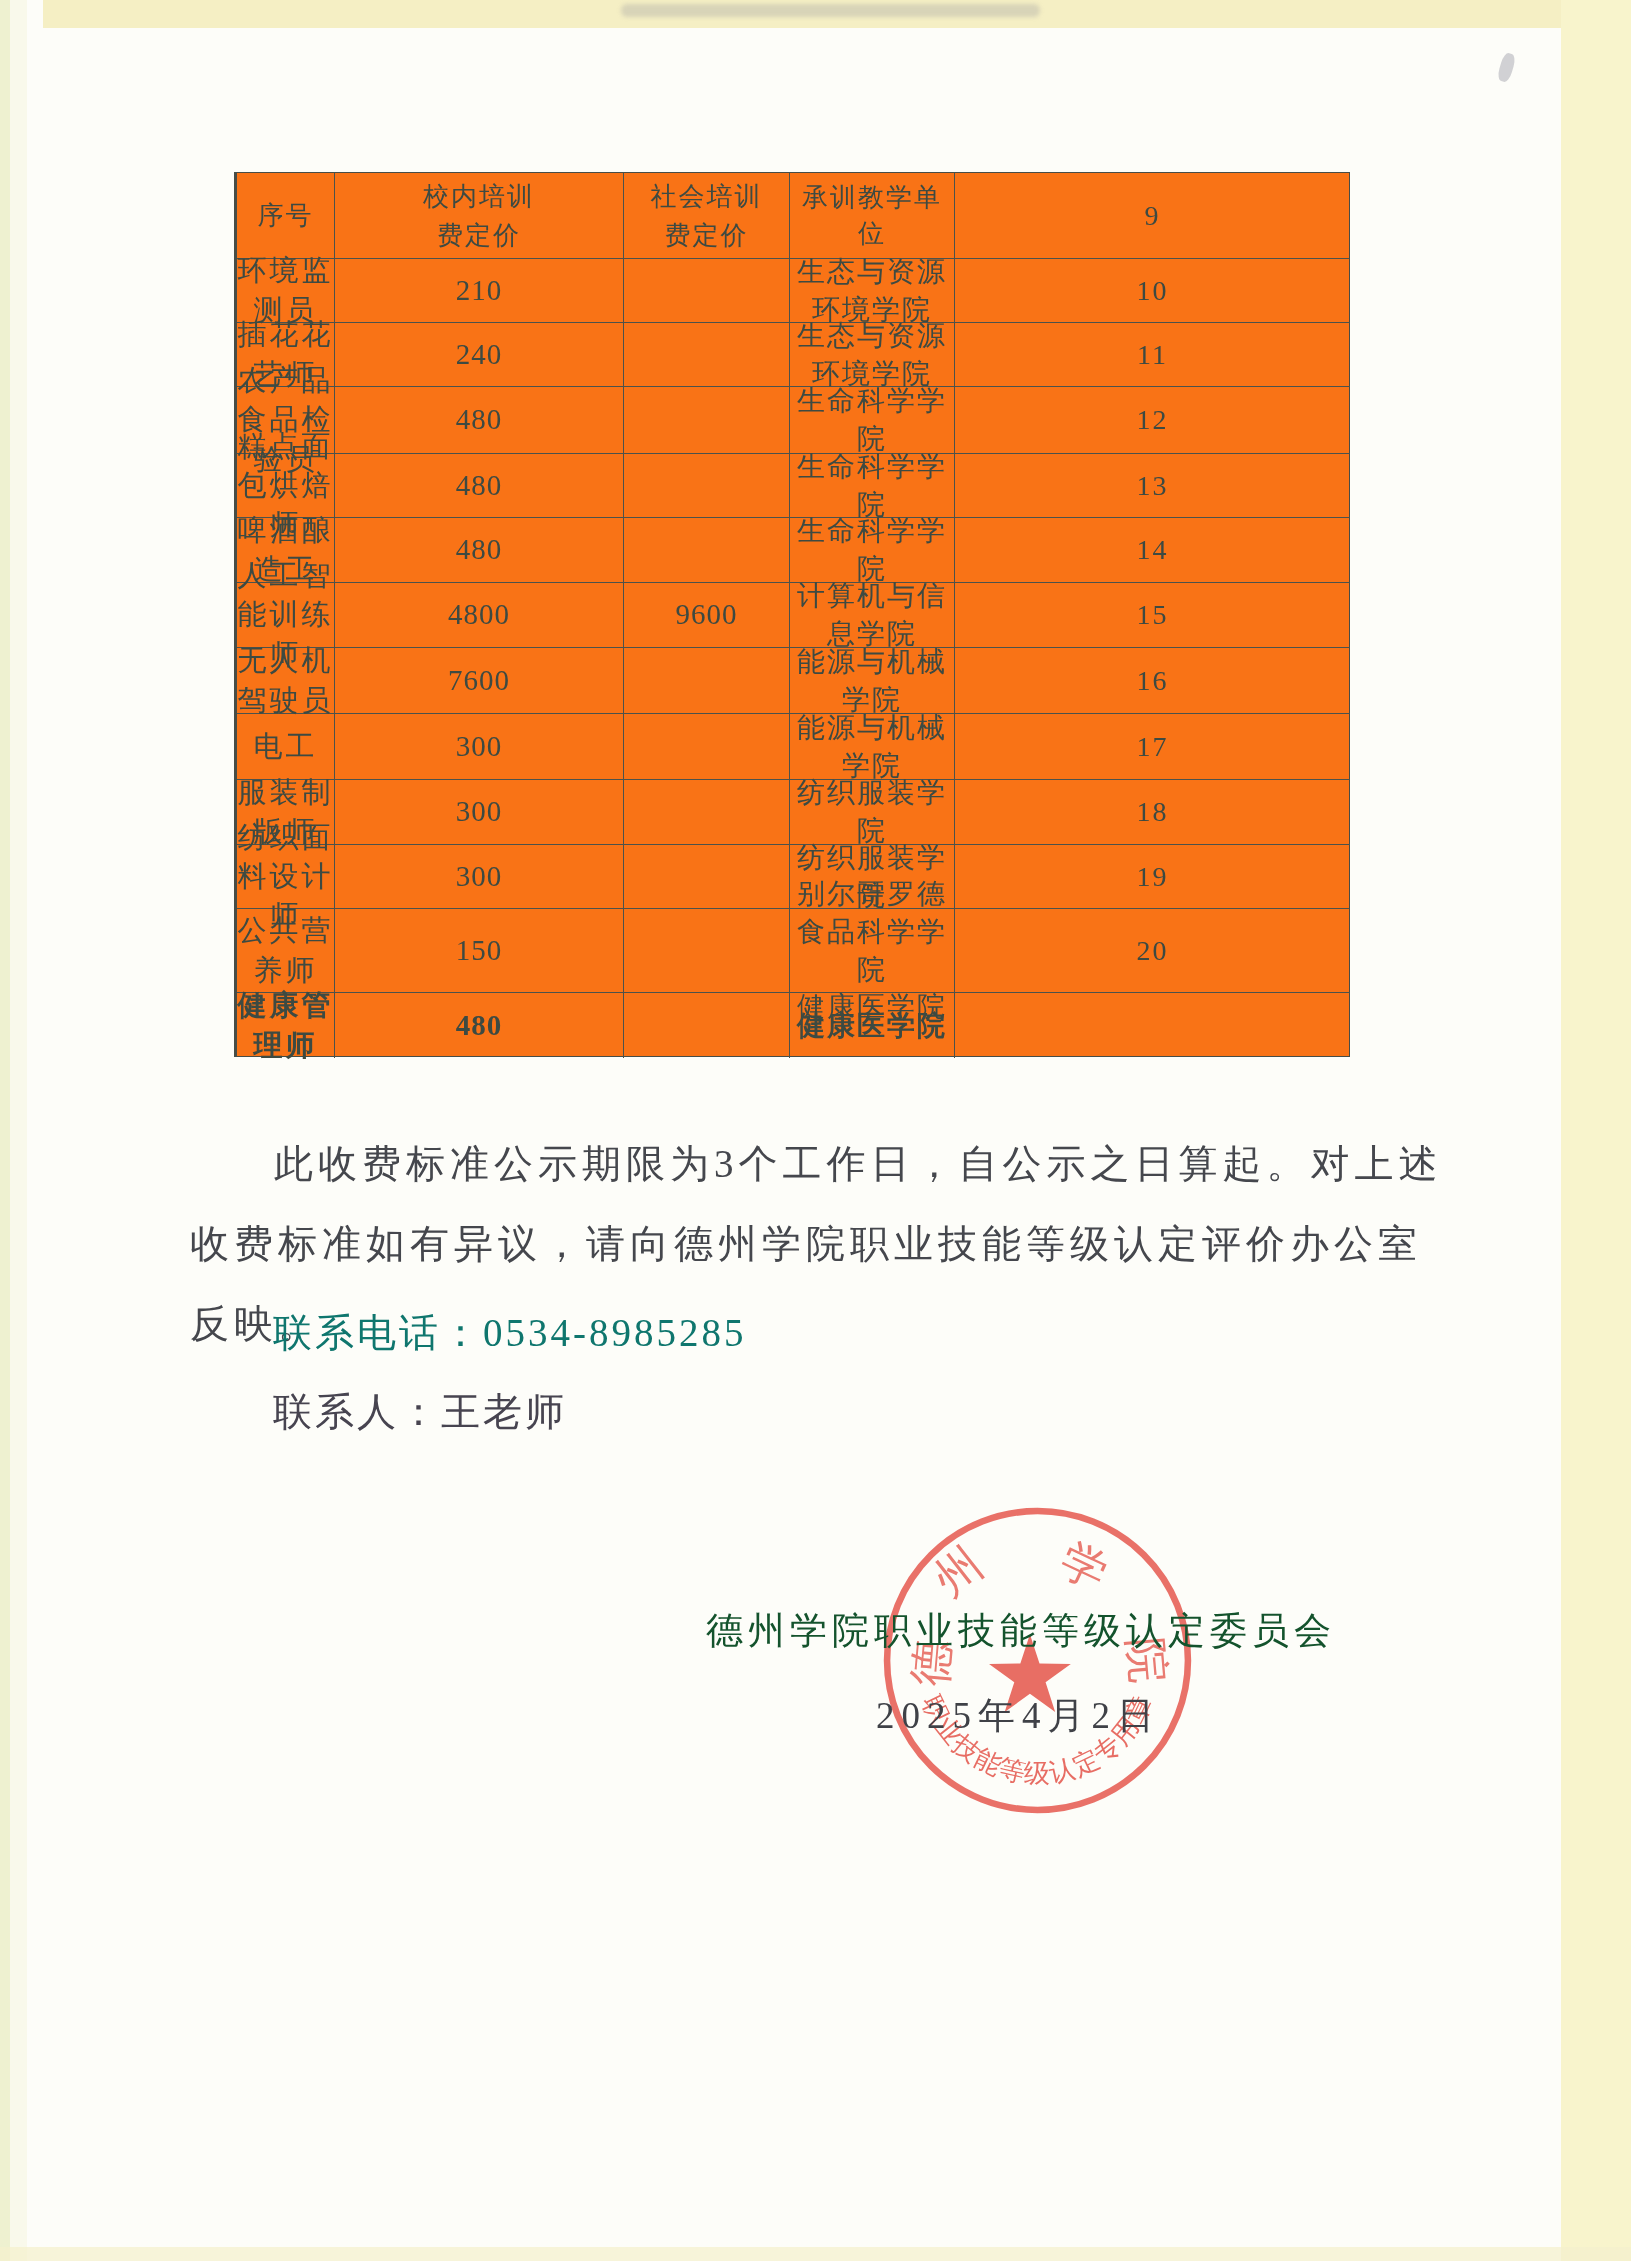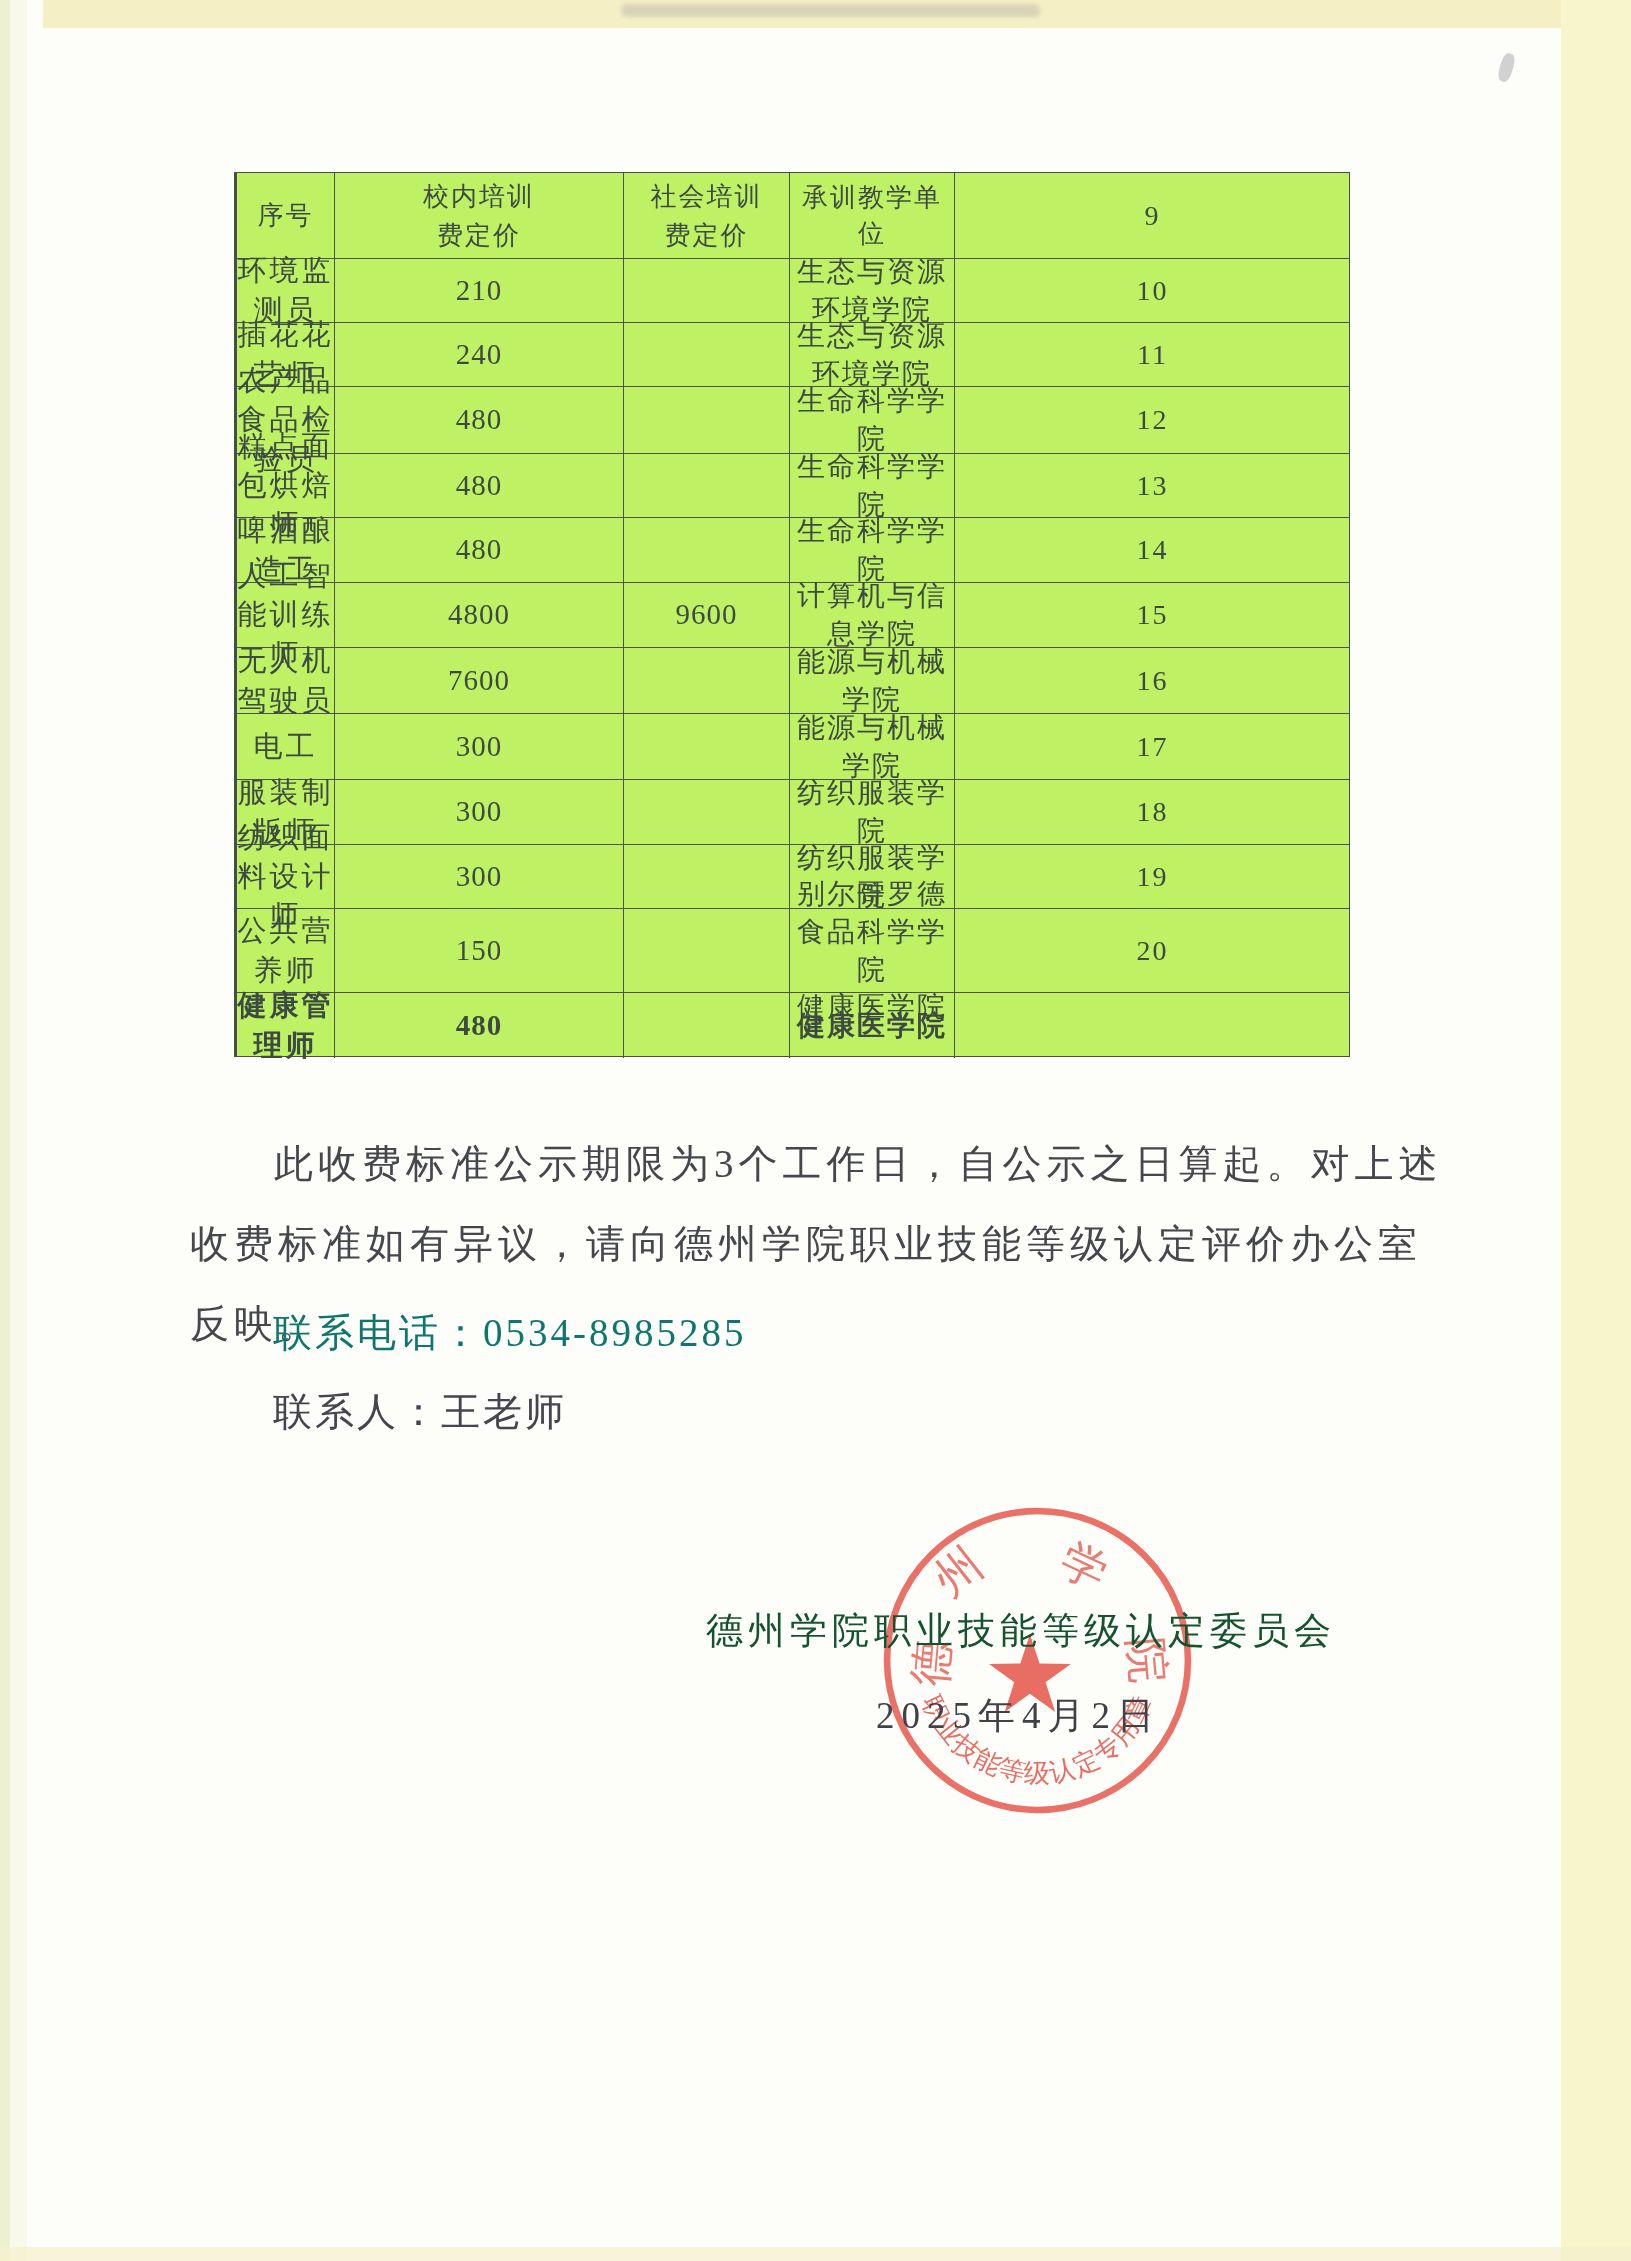--- a/index.html
+++ b/index.html
@@ -20,21 +20,21 @@
     background:#b4b4ba;opacity:.6;border-radius:40%;transform:rotate(16deg);}
 
   
   .fee-table{
     position:absolute;left:234px;top:172px;
     width:1112px;height:883px;
     display:grid;
     grid-template-columns:98px 289px 166px 165px 395px;
     grid-template-rows:86px 64px 64px 67px 64px 65px 65px 66px 66px 65px 64px 84px 65px;
     border:1.5px solid #474d47;border-left-width:3px;
-    background:#bef264;
+    background:#f97316;
   }
   .cell{
     display:flex;align-items:center;justify-content:center;
     border-right:1px solid #4c524c;border-bottom:1px solid #4c524c;
     box-sizing:border-box;
     color:#3d4a42;text-align:center;
     font-size:28px;letter-spacing:2px;line-height:1.35;
     white-space:pre-line;
   }
   .cell:nth-child(5n){border-right:none;}

